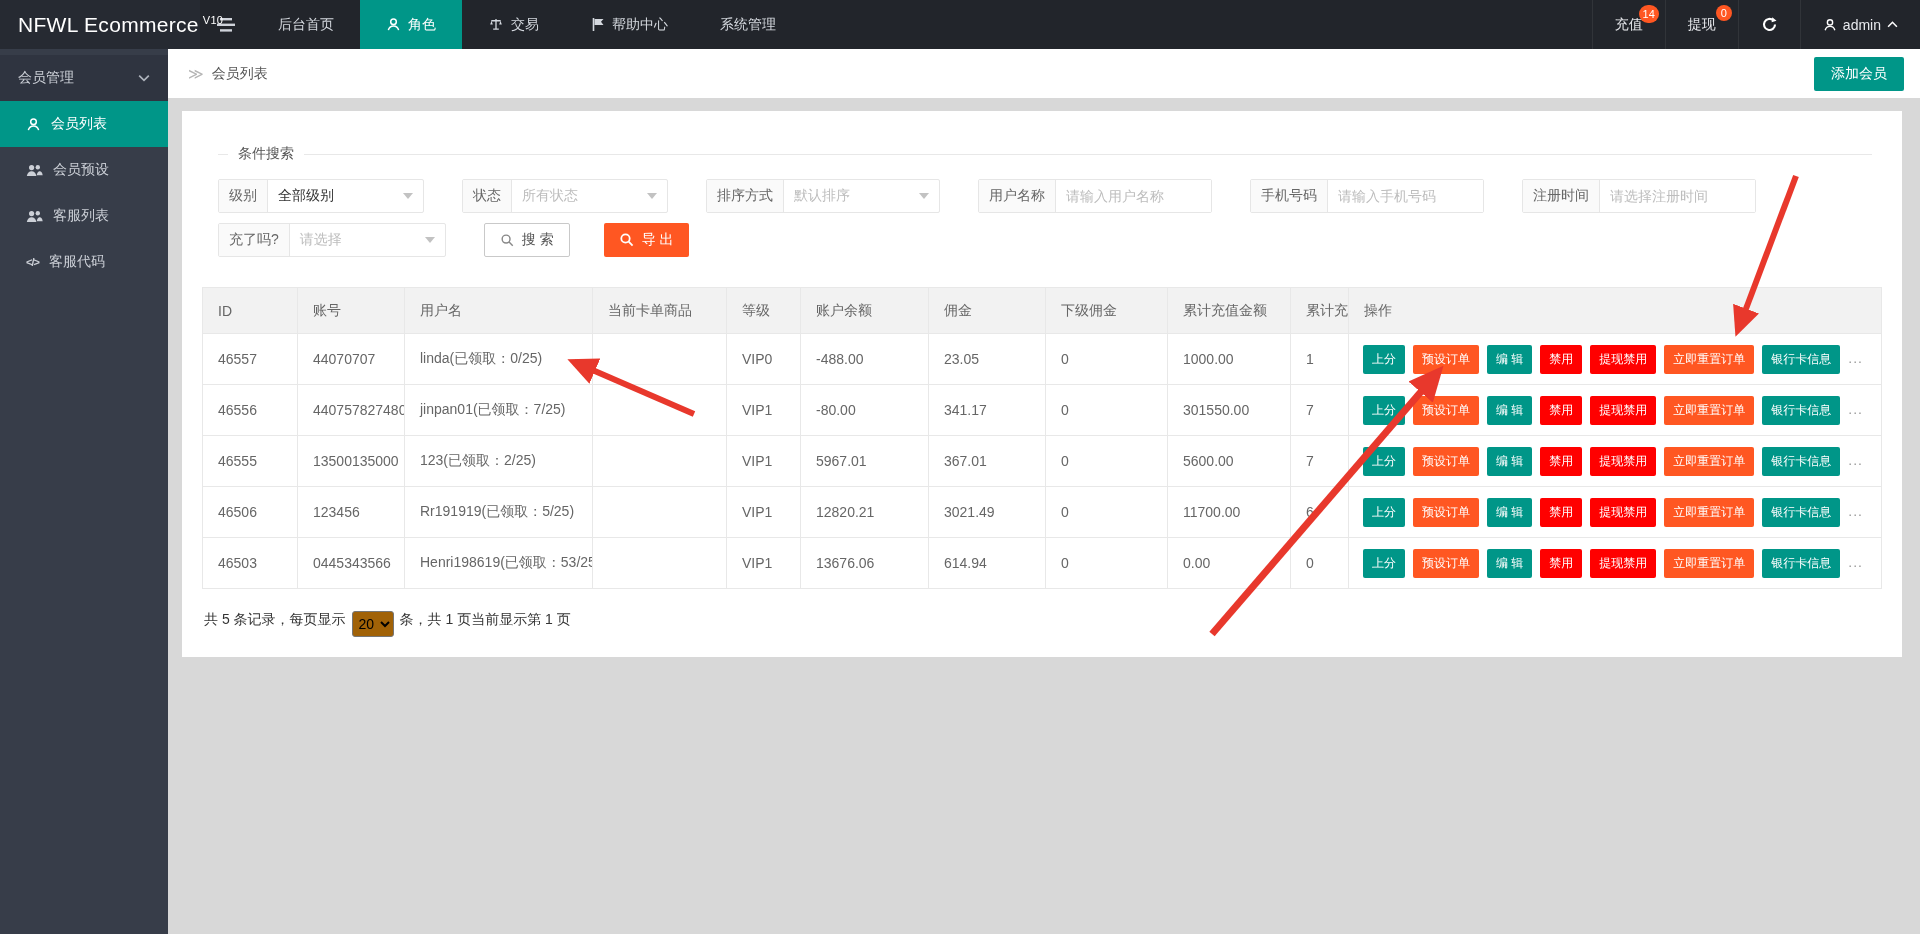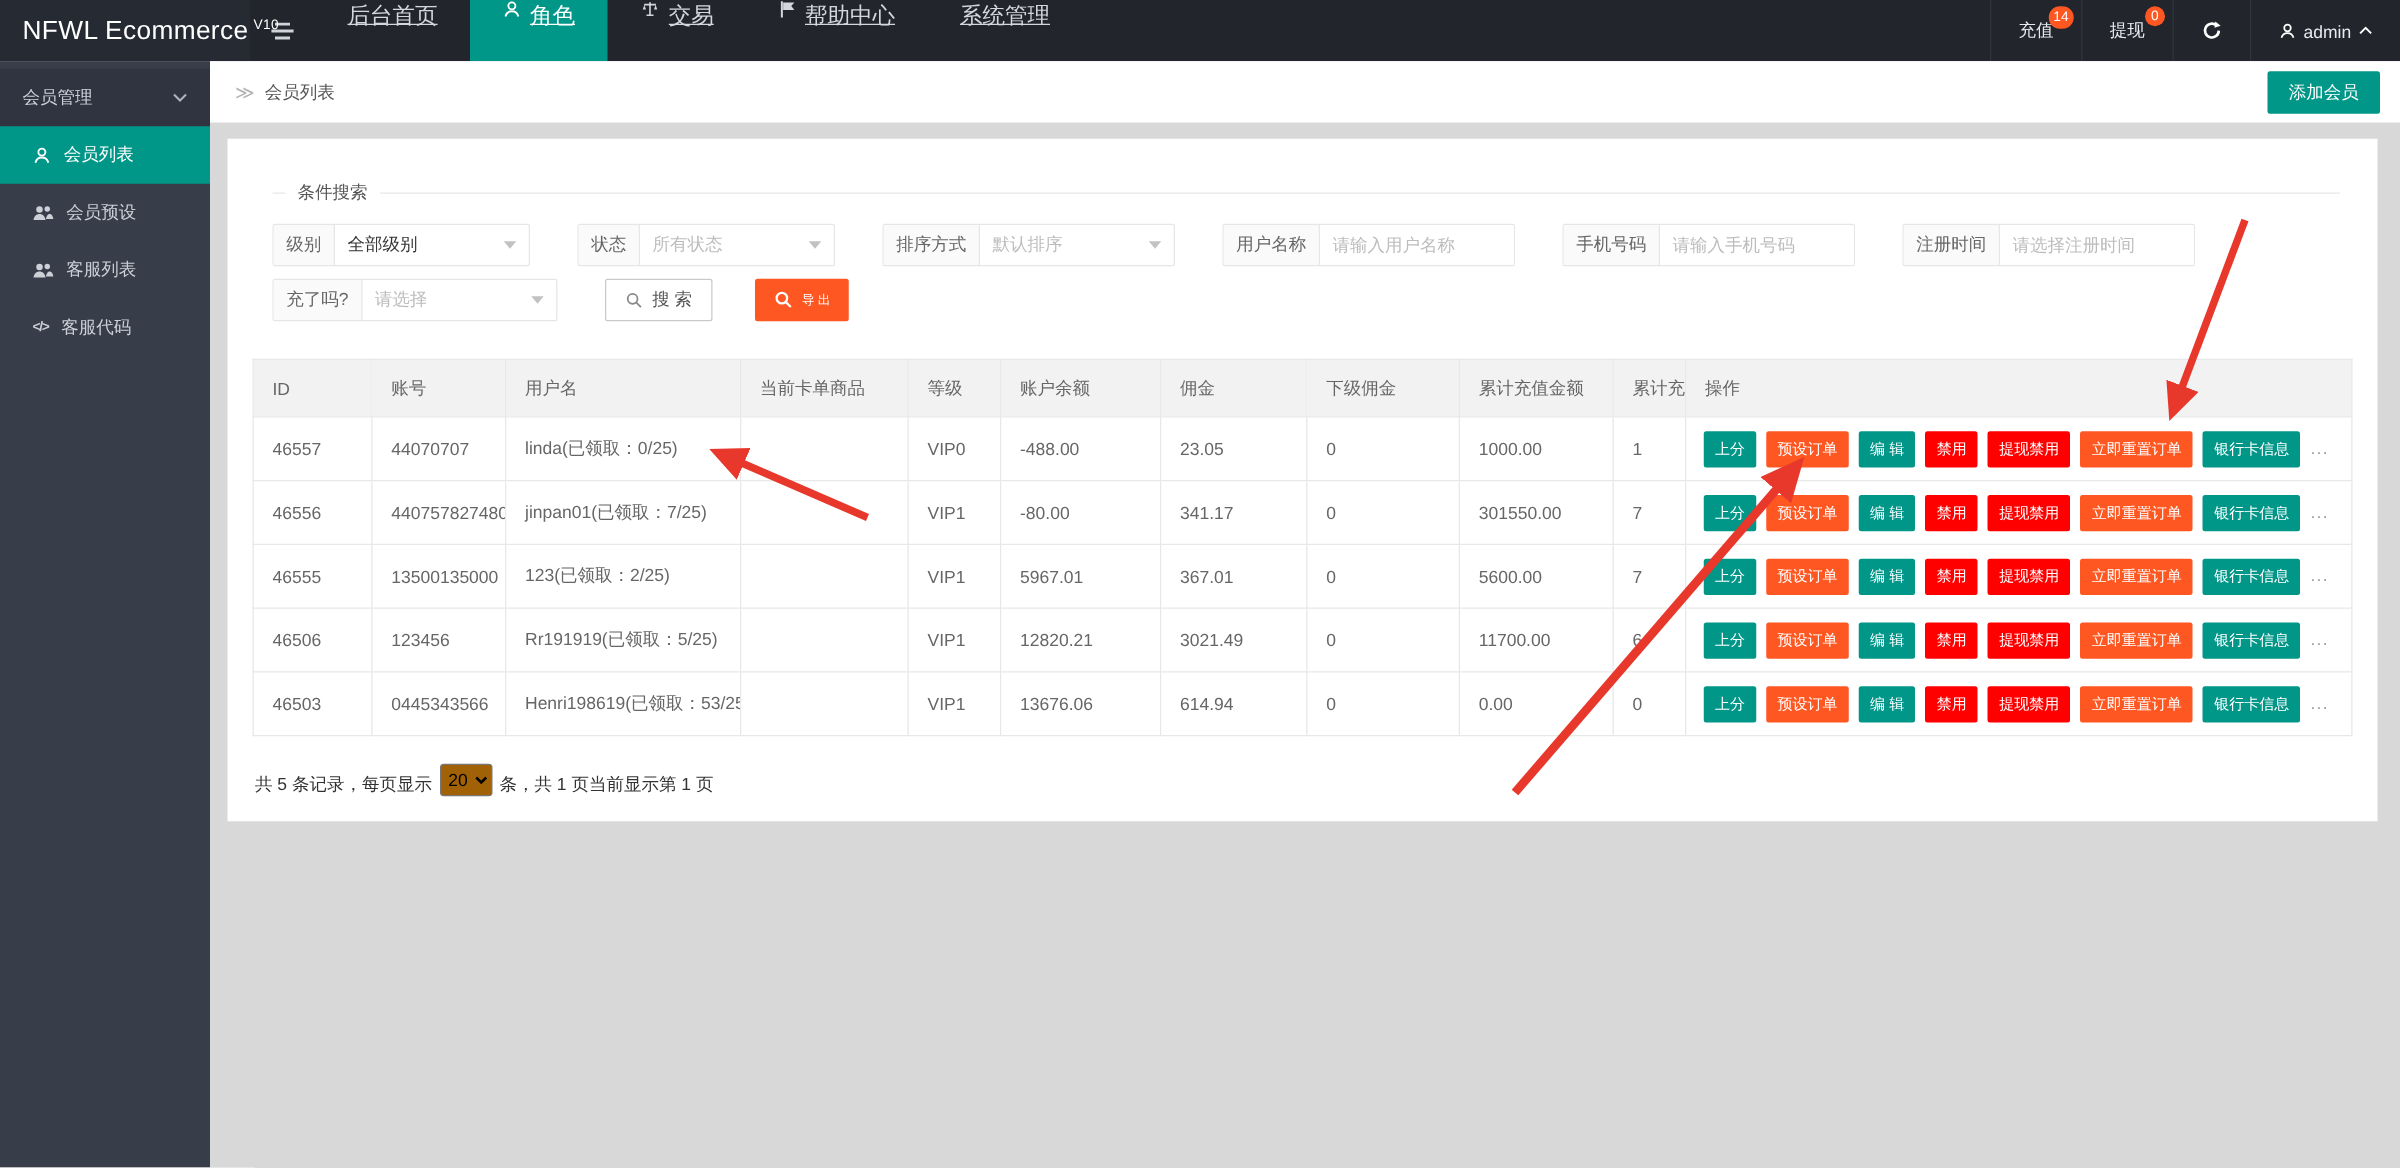--- a/index.html
+++ b/index.html
@@ -7,22 +7,22 @@
     font-family:"Liberation Sans","DejaVu Sans",sans-serif; font-size:14px; }
   body { background:#d8d8d8; }
 
   
   .topbar { height:49px; background:#22252b; display:flex; align-items:stretch; color:#cfd3da; }
   .logo { width:200px; background:#262a32; color:#fff; font-size:21px; display:flex;
     align-items:center; padding-left:18px; letter-spacing:.3px; white-space:nowrap; }
   .logo sup { font-size:11px; margin-left:4px; transform:translateY(-5px); }
   .nav-toggle { width:52px; display:flex; align-items:center; justify-content:center; cursor:pointer; }
   .topmenu { display:flex; }
-  .topmenu .titem { display:flex; align-items:flex-start; gap:7px; padding:0 26px; font-size:18px;
-    color:#d4d8de; cursor:pointer;text-decoration:underline; }
+  .topmenu .titem { display:flex; align-items:center; gap:7px; padding:0 26px; font-size:14px;
+    color:#d4d8de; cursor:pointer; }
   .topmenu .titem.active { background:#009688; color:#fff; }
   .top-right { margin-left:auto; display:flex; align-items:stretch;justify-content:center; }
   .tr-item { display:flex; align-items:center; gap:6px; padding:0 22px; position:relative;
     border-left:1px solid rgba(255,255,255,.07); cursor:pointer; color:#e8eaee; }
   .badge { position:absolute; top:5px; right:6px; min-width:18px; height:18px; border-radius:9px;
     background:#ff5722; color:#fff; font-size:11px; line-height:18px; text-align:center; padding:0 4px; }
   .badge.small { min-width:16px; height:16px; line-height:16px; }
   .icon { display:inline-flex; align-items:center; justify-content:center; }
 
   
@@ -56,38 +56,38 @@
     padding:0 10px; cursor:pointer; color:#333; }
   .fsel.ph { color:#bdbdbd; }
   .caret { width:0; height:0; border-left:5px solid transparent; border-right:5px solid transparent;
     border-top:6px solid #c2c2c2; }
   .finput { width:155px; border:none; outline:none; padding:0 10px; font-size:14px;
     font-family:inherit; color:#333; }
   .finput::placeholder { color:#bdbdbd; }
   .btn-search { height:34px; border:1px solid #c9c9c9; background:#fff; border-radius:2px;
     display:flex; align-items:center; gap:7px; padding:0 15px; font-size:14px; color:#555; cursor:pointer; }
   .btn-export { height:34px; border:none; background:#ff5722; border-radius:2px; display:flex;
-    align-items:center; gap:7px; padding:16px 15px; font-size:10px; color:#fff; cursor:pointer; }
+    align-items:center; gap:7px; padding:16px 15px; font-size:14px; color:#fff; cursor:pointer; }
 
   
   table.grid { width:100%; border-collapse:collapse; table-layout:fixed; margin-top:30px; }
   .grid th, .grid td { border:1px solid #e8e8e8; text-align:left; padding-left:15px;
     color:#666; font-weight:normal; font-size:14px; overflow:hidden; white-space:nowrap; }
   .grid th { background:#f2f2f2; height:46px; }
   .grid td { height:51px; background:#fff; }
   .grid td.ops { padding-left:14px; }
   .act { border:none; border-radius:2px; color:#fff; font-size:12px; padding:6px 9px;
     margin-right:8px; cursor:pointer; font-family:inherit; white-space:nowrap; }
   .act.teal { background:#009688; }
   .act.orange { background:#ff5722; }
   .act.red { background:#ff0000; }
   .more { color:#999; letter-spacing:1px; cursor:pointer; }
 
   
-  .pager { margin:22px 0 0 2px; color:#333; display:flex; align-items:flex-end; gap:6px; }
+  .pager { margin:22px 0 0 2px; color:#333; display:flex; align-items:flex-start; gap:6px; }
   .pager select { height:26px; border:1px solid #767676; border-radius:3px; background:#a16207;
     font-size:14px; font-family:inherit; padding:0 2px; }
 
   
   .overlay { position:fixed; left:0; top:0; width:1920px; height:934px; pointer-events:none; z-index:99; }
 
   svg.i { display:block; }
 </style>
 </head>
 <body>

